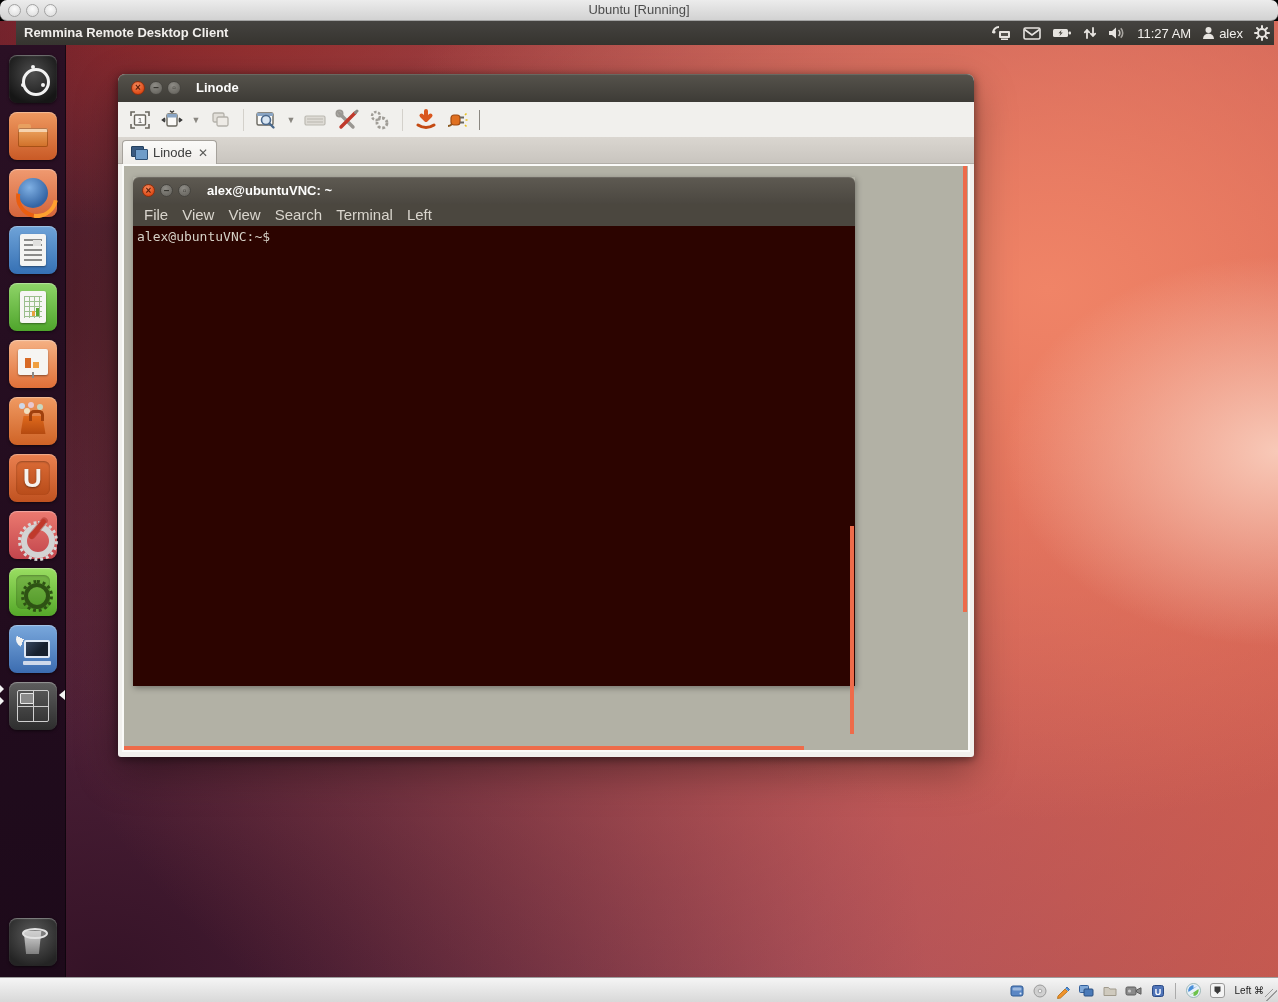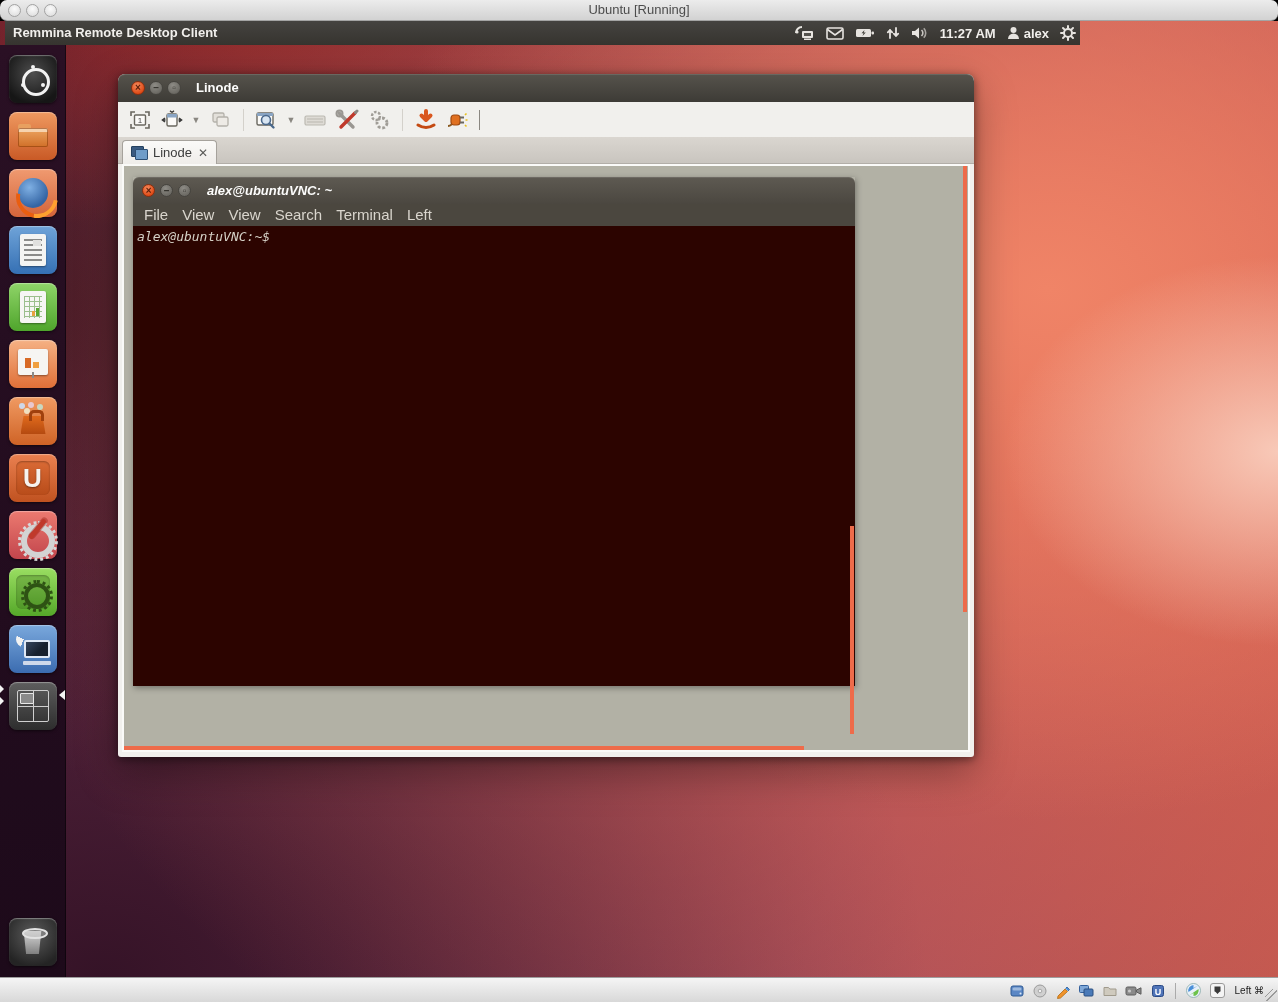--- a/index.html
+++ b/index.html
@@ -21,27 +21,27 @@
     background:
       radial-gradient(420px 300px at 100% 45%, #f8c9b8 0%, rgba(248,201,184,0) 65%),
       radial-gradient(1000px 760px at 82% 28%, #f08467 0%, rgba(240,132,103,0) 70%),
       radial-gradient(1500px 1150px at 88% 38%, #dd6450 0%, rgba(221,100,80,0) 78%),
       radial-gradient(900px 300px at 18% 0%, #8a2527 0%, rgba(138,37,39,0) 70%),
       radial-gradient(800px 600px at 0% 30%, #3a1420 0%, rgba(58,20,32,0) 70%),
       radial-gradient(1100px 800px at 8% 100%, #351327 0%, rgba(53,19,39,0) 75%),
       linear-gradient(108deg,#5a2640 0%,#713350 40%,#9c4a5e 70%,#b85450 100%); }
 
   
-  .top-panel { position:absolute; left:5px; top:0; width:1075px; height:24px;
+  .top-panel { position:absolute; left:16px; top:0; width:1258px; height:24px;
     background:linear-gradient(#454340,#36342f); color:#f1efec; }
   .app-title { position:absolute; left:8px; top:0; line-height:24px; font-size:13px; font-weight:bold; }
   .tray { position:absolute; right:4px; top:0; height:24px; display:flex; align-items:center; gap:11px; }
   .tray svg { display:block; }
   .tray-time, .tray-user { font-size:13px; color:#f1efec; }
-  .tray-item { display:flex; align-items:center; gap:4px;font-weight:bold; }
+  .tray-item { display:flex; align-items:center; gap:4px; }
 
   
   .launcher { position:absolute; left:0; top:24px; width:66px; height:932px;
     background:linear-gradient(180deg,#2a1024 0%,#220c1e 60%,#1d0a1a 100%);
     border-right:1px solid rgba(0,0,0,.45);
     display:flex; flex-direction:column; align-items:center; gap:9px; padding-top:10px; padding-bottom:11px; }
   .li { width:48px; height:48px; border-radius:8px; position:relative; flex:0 0 auto;
     box-shadow:inset 0 1px 1px rgba(255,255,255,.35), 0 1px 3px rgba(0,0,0,.55); }
   .li-trash { margin-top:auto; }
 
@@ -194,31 +194,31 @@
 
   .rw-viewport { position:absolute; left:4px; right:4px; top:90px; bottom:5px;
     border:2px solid #fafaf8; background:#b2b1a5; overflow:hidden; }
   .vp-scroll-v { position:absolute; right:1px; top:0; width:4px; height:446px; background:#ee6b4a; }
   .vp-scroll-h { position:absolute; left:0; bottom:0; height:4px; width:680px; background:#ee6b4a; }
 
   
   .terminal-window { position:absolute; left:9px; top:11px; width:722px; height:509px;
     box-shadow:1px 2px 6px rgba(0,0,0,.35); }
   .t-titlebar { position:absolute; left:0; top:0; right:0; height:27px; border-radius:6px 6px 0 0;
-    background:linear-gradient(#5e5a52,#4b4740); box-shadow:inset 0 1px 0 rgba(255,255,255,.10);font-style:italic; }
+    background:linear-gradient(#5e5a52,#4b4740); box-shadow:inset 0 1px 0 rgba(255,255,255,.10); }
   .t-titlebar .wbtn { top:7px; width:13px; height:13px; }
   .t-titlebar .wb-close { left:9px; } .t-titlebar .wb-min { left:27px; } .t-titlebar .wb-max { left:45px; }
   .t-title { position:absolute; left:74px; top:0; line-height:27px; font-size:13px;
     font-weight:bold; color:#fdfdfc; }
   .t-menubar { position:absolute; left:0; top:27px; right:0; height:22px; background:#4b473f;
     display:flex; align-items:center; padding-left:4px; }
   .t-menu-item { font-size:15px; color:#d9d5cd; padding:0 7px; line-height:22px; }
   .t-body { position:absolute; left:0; top:49px; right:0; bottom:0; background:#2c0400;
     font-family:"DejaVu Sans Mono","Liberation Mono",monospace; font-size:13px; color:#d5d1c6; }
-  .t-prompt { position:absolute; left:4px; top:3px; white-space:pre;font-style:italic; }
+  .t-prompt { position:absolute; left:4px; top:3px; white-space:pre; }
   .t-scroll-v { position:absolute; right:1px; top:300px; width:4px; height:208px; background:#ee6b4a; }
 
   
   .vbox-statusbar { position:absolute; left:0; top:977px; width:1278px; height:25px;
     background:linear-gradient(#f5f5f5,#d8d8d8); border-top:1px solid #9e9e9e; }
   .vb-icons { position:absolute; right:14px; top:0; height:25px; display:flex; align-items:center; gap:7px; }
   .vb-icons svg { display:block; }
   .vb-sep { width:1px; height:16px; background:#aaa; margin:0 2px; }
   .vb-hostkey { font-size:10px; color:#222; padding-left:2px; }
   .vb-grip { position:absolute; right:1px; bottom:1px; width:12px; height:12px;

